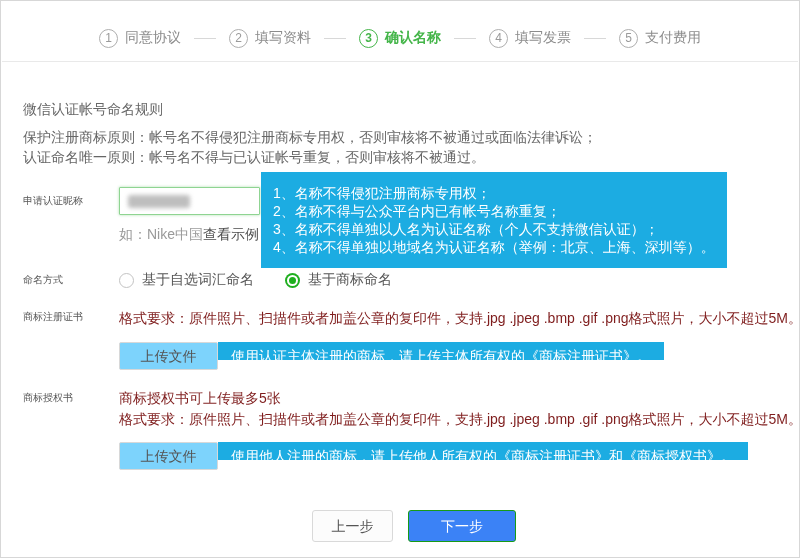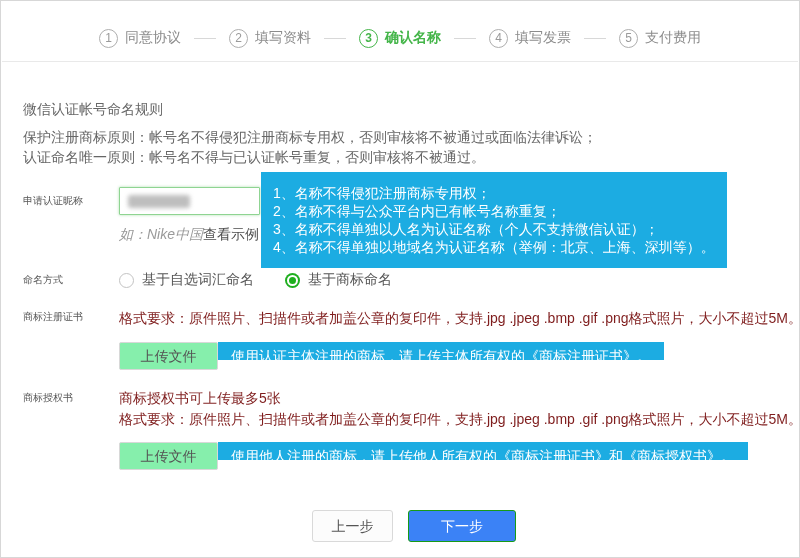--- a/index.html
+++ b/index.html
@@ -45,21 +45,21 @@
     margin-left:8px; width:62px; height:13px; background:#a9a9a9;
     border-radius:3px; filter:blur(2px); opacity:.75;
   }
   .tooltip-blue {
     position:absolute; background:#1cace2; color:#fff; font-size:14px;
     white-space:nowrap;
   }
   .tip-naming { left:260px; top:171px; padding:12px 12px; line-height:18px; }
   .tip-naming div { white-space:nowrap; }
   .nickname-hint { position:absolute; left:118px; top:225px; font-size:14px; }
-  .hint-gray { color:#9a9a9a;font-style:italic; }
+  .hint-gray { color:#9a9a9a; }
   .hint-link { color:#4c4c4c; cursor:pointer; }
 
   
   .radio-row { position:absolute; left:118px; top:270px; display:flex; align-items:center;gap:9px; }
   .radio-opt { display:flex; align-items:center; margin-right:22px; cursor:pointer; }
   .radio-circle {
     width:15px; height:15px; border-radius:50%;
     border:1px solid #c3c3c3; background:#fff; margin-right:8px; position:relative;
   }
   .radio-opt.selected .radio-circle {
@@ -74,21 +74,21 @@
     border-radius:50%; background:#1faf1f;
   }
   .radio-label { font-size:14px; color:#555; }
 
   
   .format-hint { position:absolute; left:118px; font-size:14px; color:#7f1d1d; white-space:nowrap; }
 
   
   .upload-btn {
     position:absolute; left:118px; width:99px; height:28px;
-    background:#86efac; border:1px solid #d8d8d8; border-radius:2px;
+    background:#7dd3fc; border:1px solid #d8d8d8; border-radius:2px;
     font-size:14px; color:#555; text-align:center; line-height:26px; cursor:pointer;
   }
   .tip-upload { left:217px; height:18px; line-height:28px; padding:0 13px; }
 
   
   .btn-prev {
     position:absolute; left:311px; top:509px; width:81px; height:32px;
     background:#fcfcfc; border:1px solid #d9d9d9; border-radius:3px;
     font-size:14px; color:#555; text-align:center; line-height:30px; cursor:pointer;
   }

